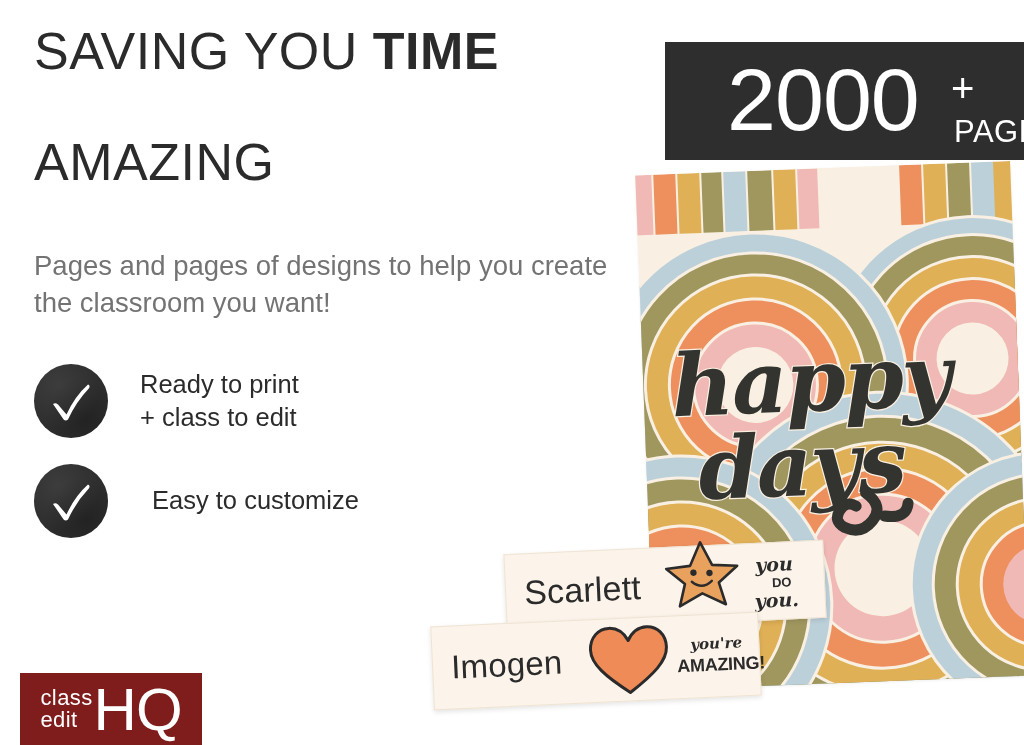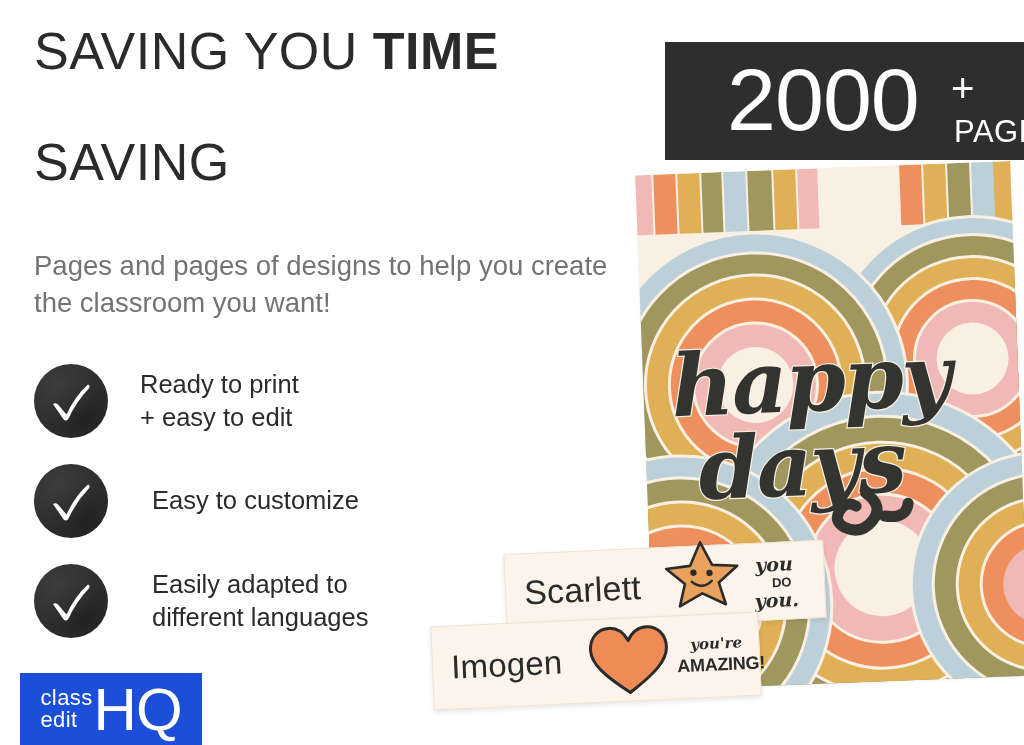--- a/index.html
+++ b/index.html
@@ -39,21 +39,21 @@
   }
   .check-circle svg { position:absolute; left:12px; top:12px; }
   .bullet-text {
     margin-left:32px; font-size:25.5px; line-height:1.3; color:#2b2b2b;
     white-space:pre-line;
   }
 
   
   .logo-panel {
     position:absolute; left:20px; top:673px; width:182px; height:72px;
-    background:#1d4ed8; display:flex; align-items:center; justify-content:center;
+    background:#7f1d1d; display:flex; align-items:center; justify-content:center;
   }
   .logo-inner { display:flex; align-items:center; }
   .logo-stack { display:flex; flex-direction:column; line-height:1.0; }
   .logo-stack span { color:#ffffff; font-size:22px; letter-spacing:.4px; }
   .logo-hq { color:#ffffff; font-size:60px; font-weight:300; letter-spacing:-1px; margin-left:1px; }
 
   
   .badge {
     position:absolute; left:665px; top:42px; width:359px; height:118px;
     background:#2e2e2e; overflow:hidden;
@@ -99,55 +99,46 @@
   .script-amazing  { left:244px; top:14px; width:92px; height:56px; }
 </style>
 </head>
 <body>
 
 <div id="stage">
 
   <h1 class="headline">
     <span><span>SAVING YOU </span><span class="bold">TIME</span></span><br>
     <br>
-    <span>SAVING</span>
+    <span>AMAZING</span>
   </h1>
 
   <p class="subhead">Pages and pages of designs to help you create the classroom you want!</p>
 
   <div class="bullets">
 
     <div class="bullet">
       <span class="check-circle">
         <svg width="50" height="50" viewBox="0 0 50 50" aria-hidden="true">
           <path d="M7 28 Q9.5 26.2 12 28.5 L20.5 38.5 Q29 20 42 8.5 Q44.5 9.5 43 12.3 Q30 26 22 43.6 Q19.6 45.6 17.6 43.4 Z" fill="#ffffff"></path>
         </svg>
       </span>
       <span class="bullet-text">Ready to print
-+ easy to edit</span>
++ class to edit</span>
     </div>
 
     <div class="bullet">
       <span class="check-circle">
         <svg width="50" height="50" viewBox="0 0 50 50" aria-hidden="true">
           <path d="M7 28 Q9.5 26.2 12 28.5 L20.5 38.5 Q29 20 42 8.5 Q44.5 9.5 43 12.3 Q30 26 22 43.6 Q19.6 45.6 17.6 43.4 Z" fill="#ffffff"></path>
         </svg>
       </span>
       <span class="bullet-text">Easy to customize</span>
     </div>
 
-    <div class="bullet">
-      <span class="check-circle">
-        <svg width="50" height="50" viewBox="0 0 50 50" aria-hidden="true">
-          <path d="M7 28 Q9.5 26.2 12 28.5 L20.5 38.5 Q29 20 42 8.5 Q44.5 9.5 43 12.3 Q30 26 22 43.6 Q19.6 45.6 17.6 43.4 Z" fill="#ffffff"></path>
-        </svg>
-      </span>
-      <span class="bullet-text">Easily adapted to
-different languages</span>
-    </div>
 
   </div>
 
   <div class="logo-panel">
     <div class="logo-inner">
       <span class="logo-stack">
         <span>class</span>
         <span>edit</span>
       </span>
       <span class="logo-hq">HQ</span>

